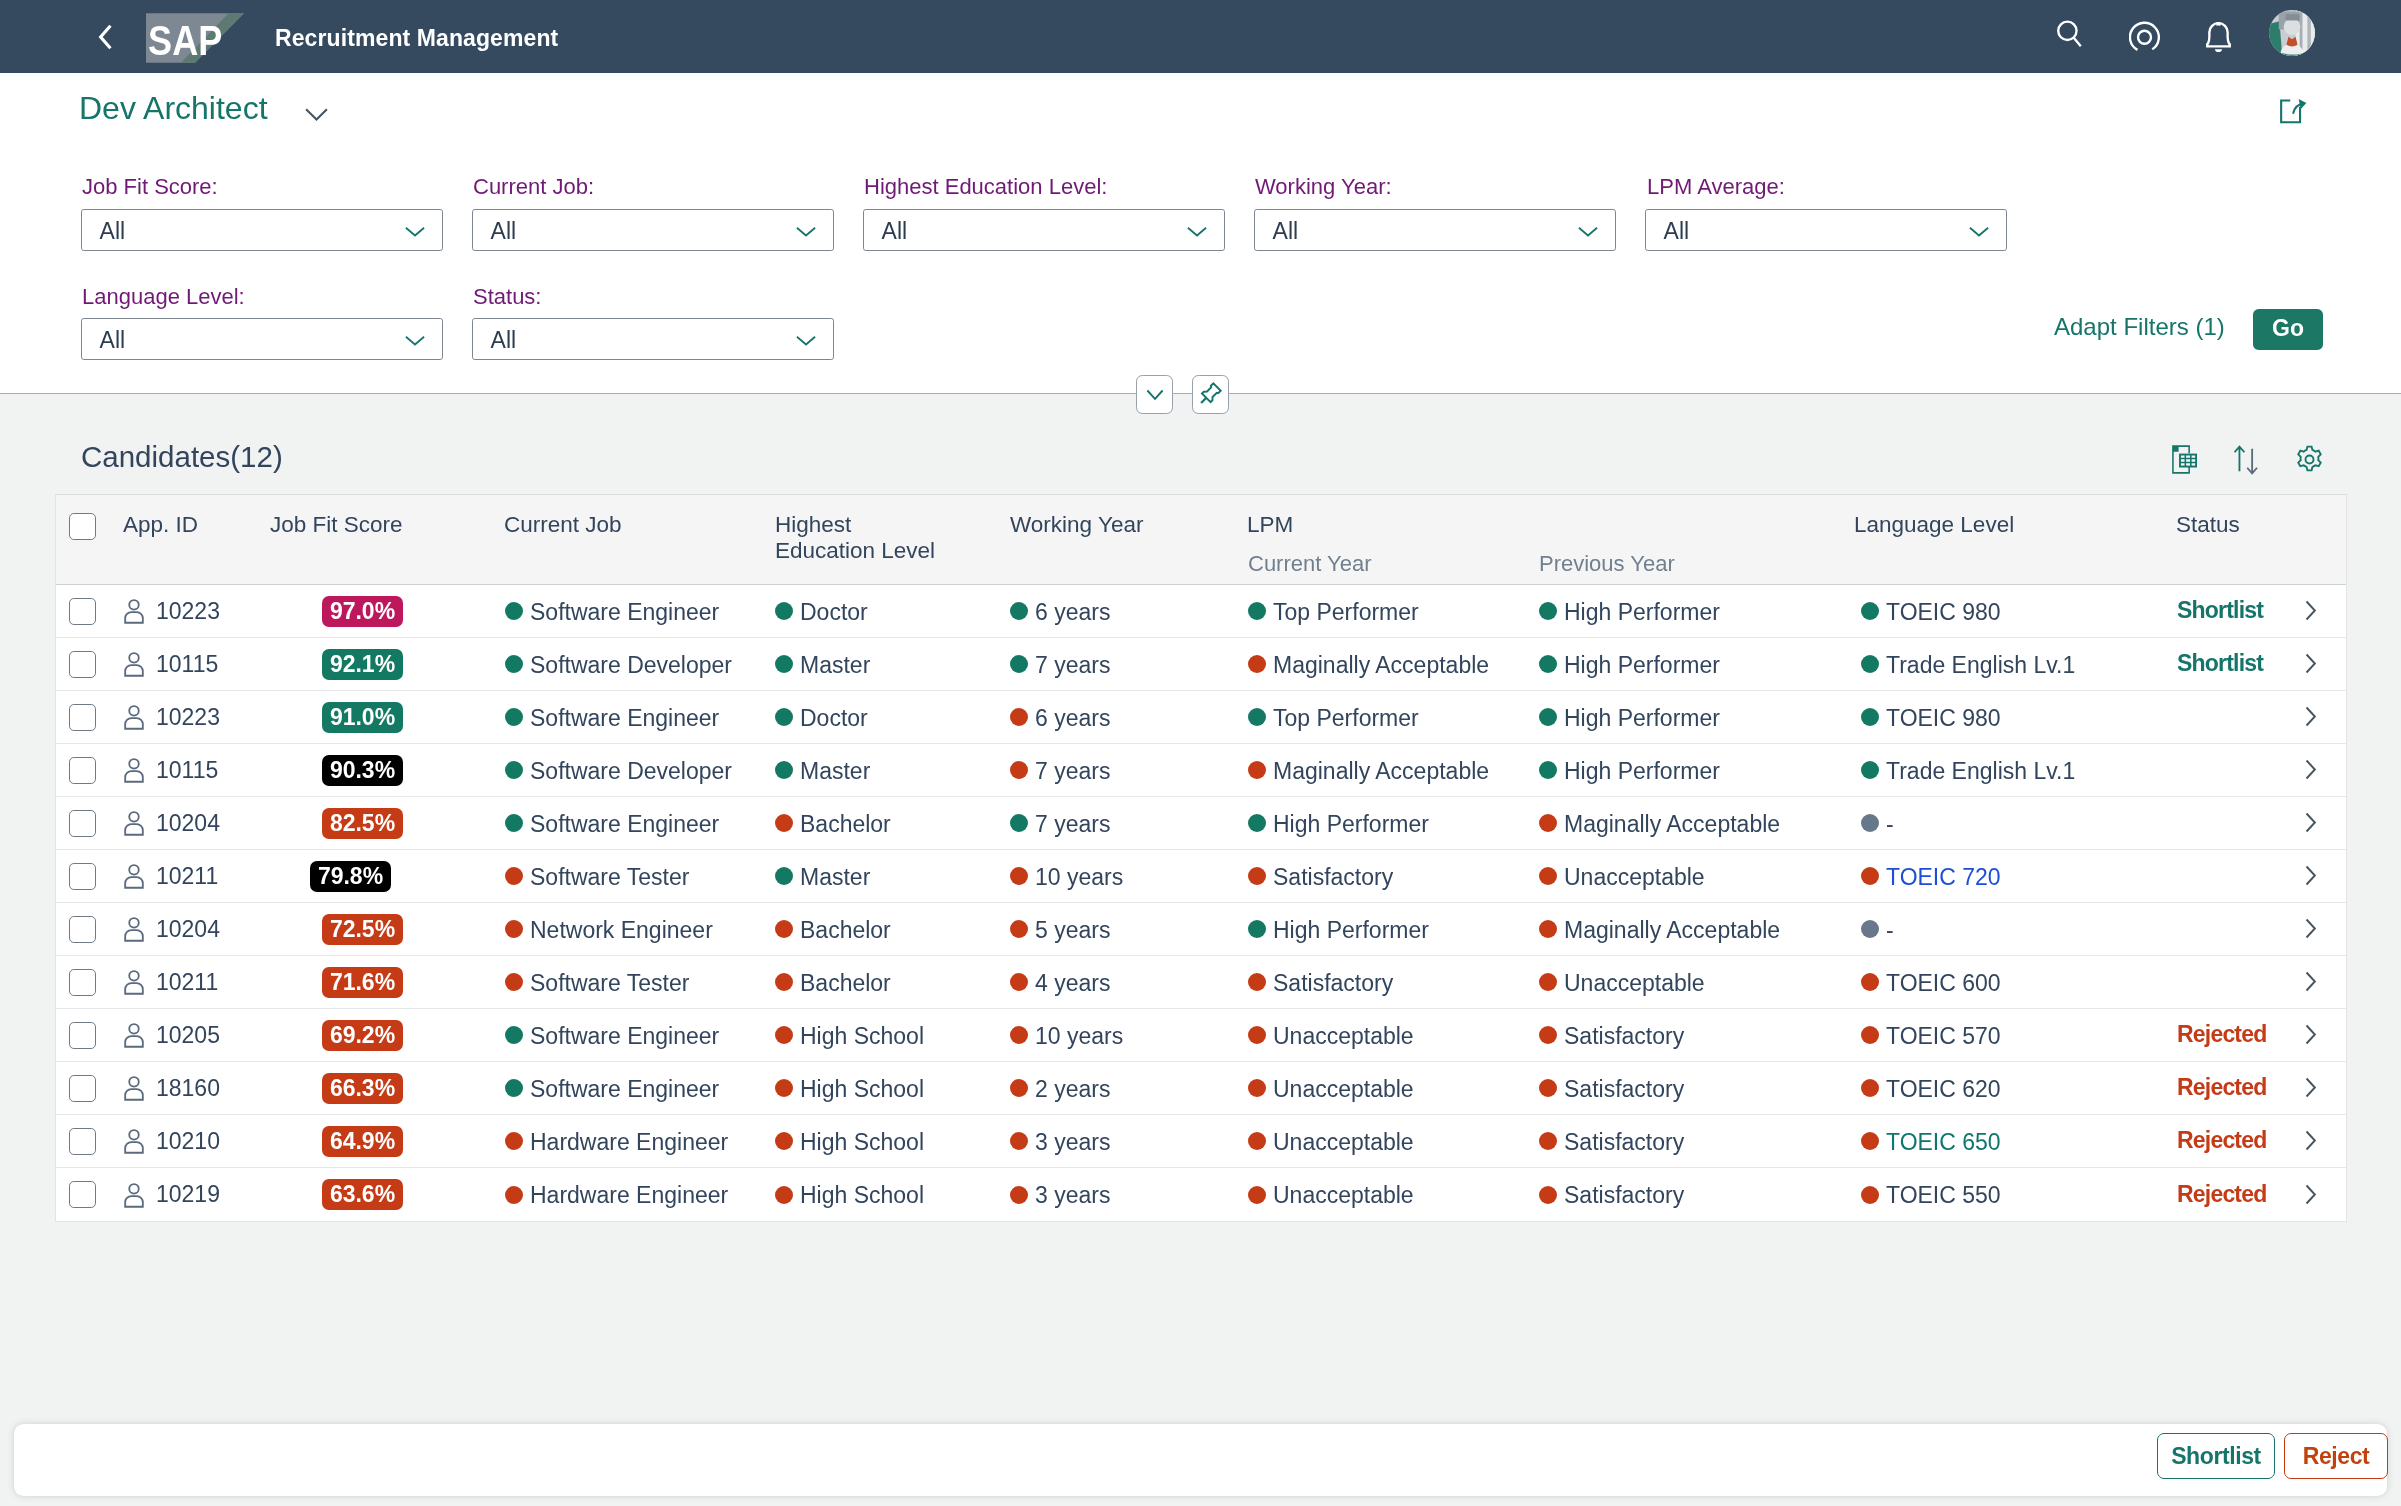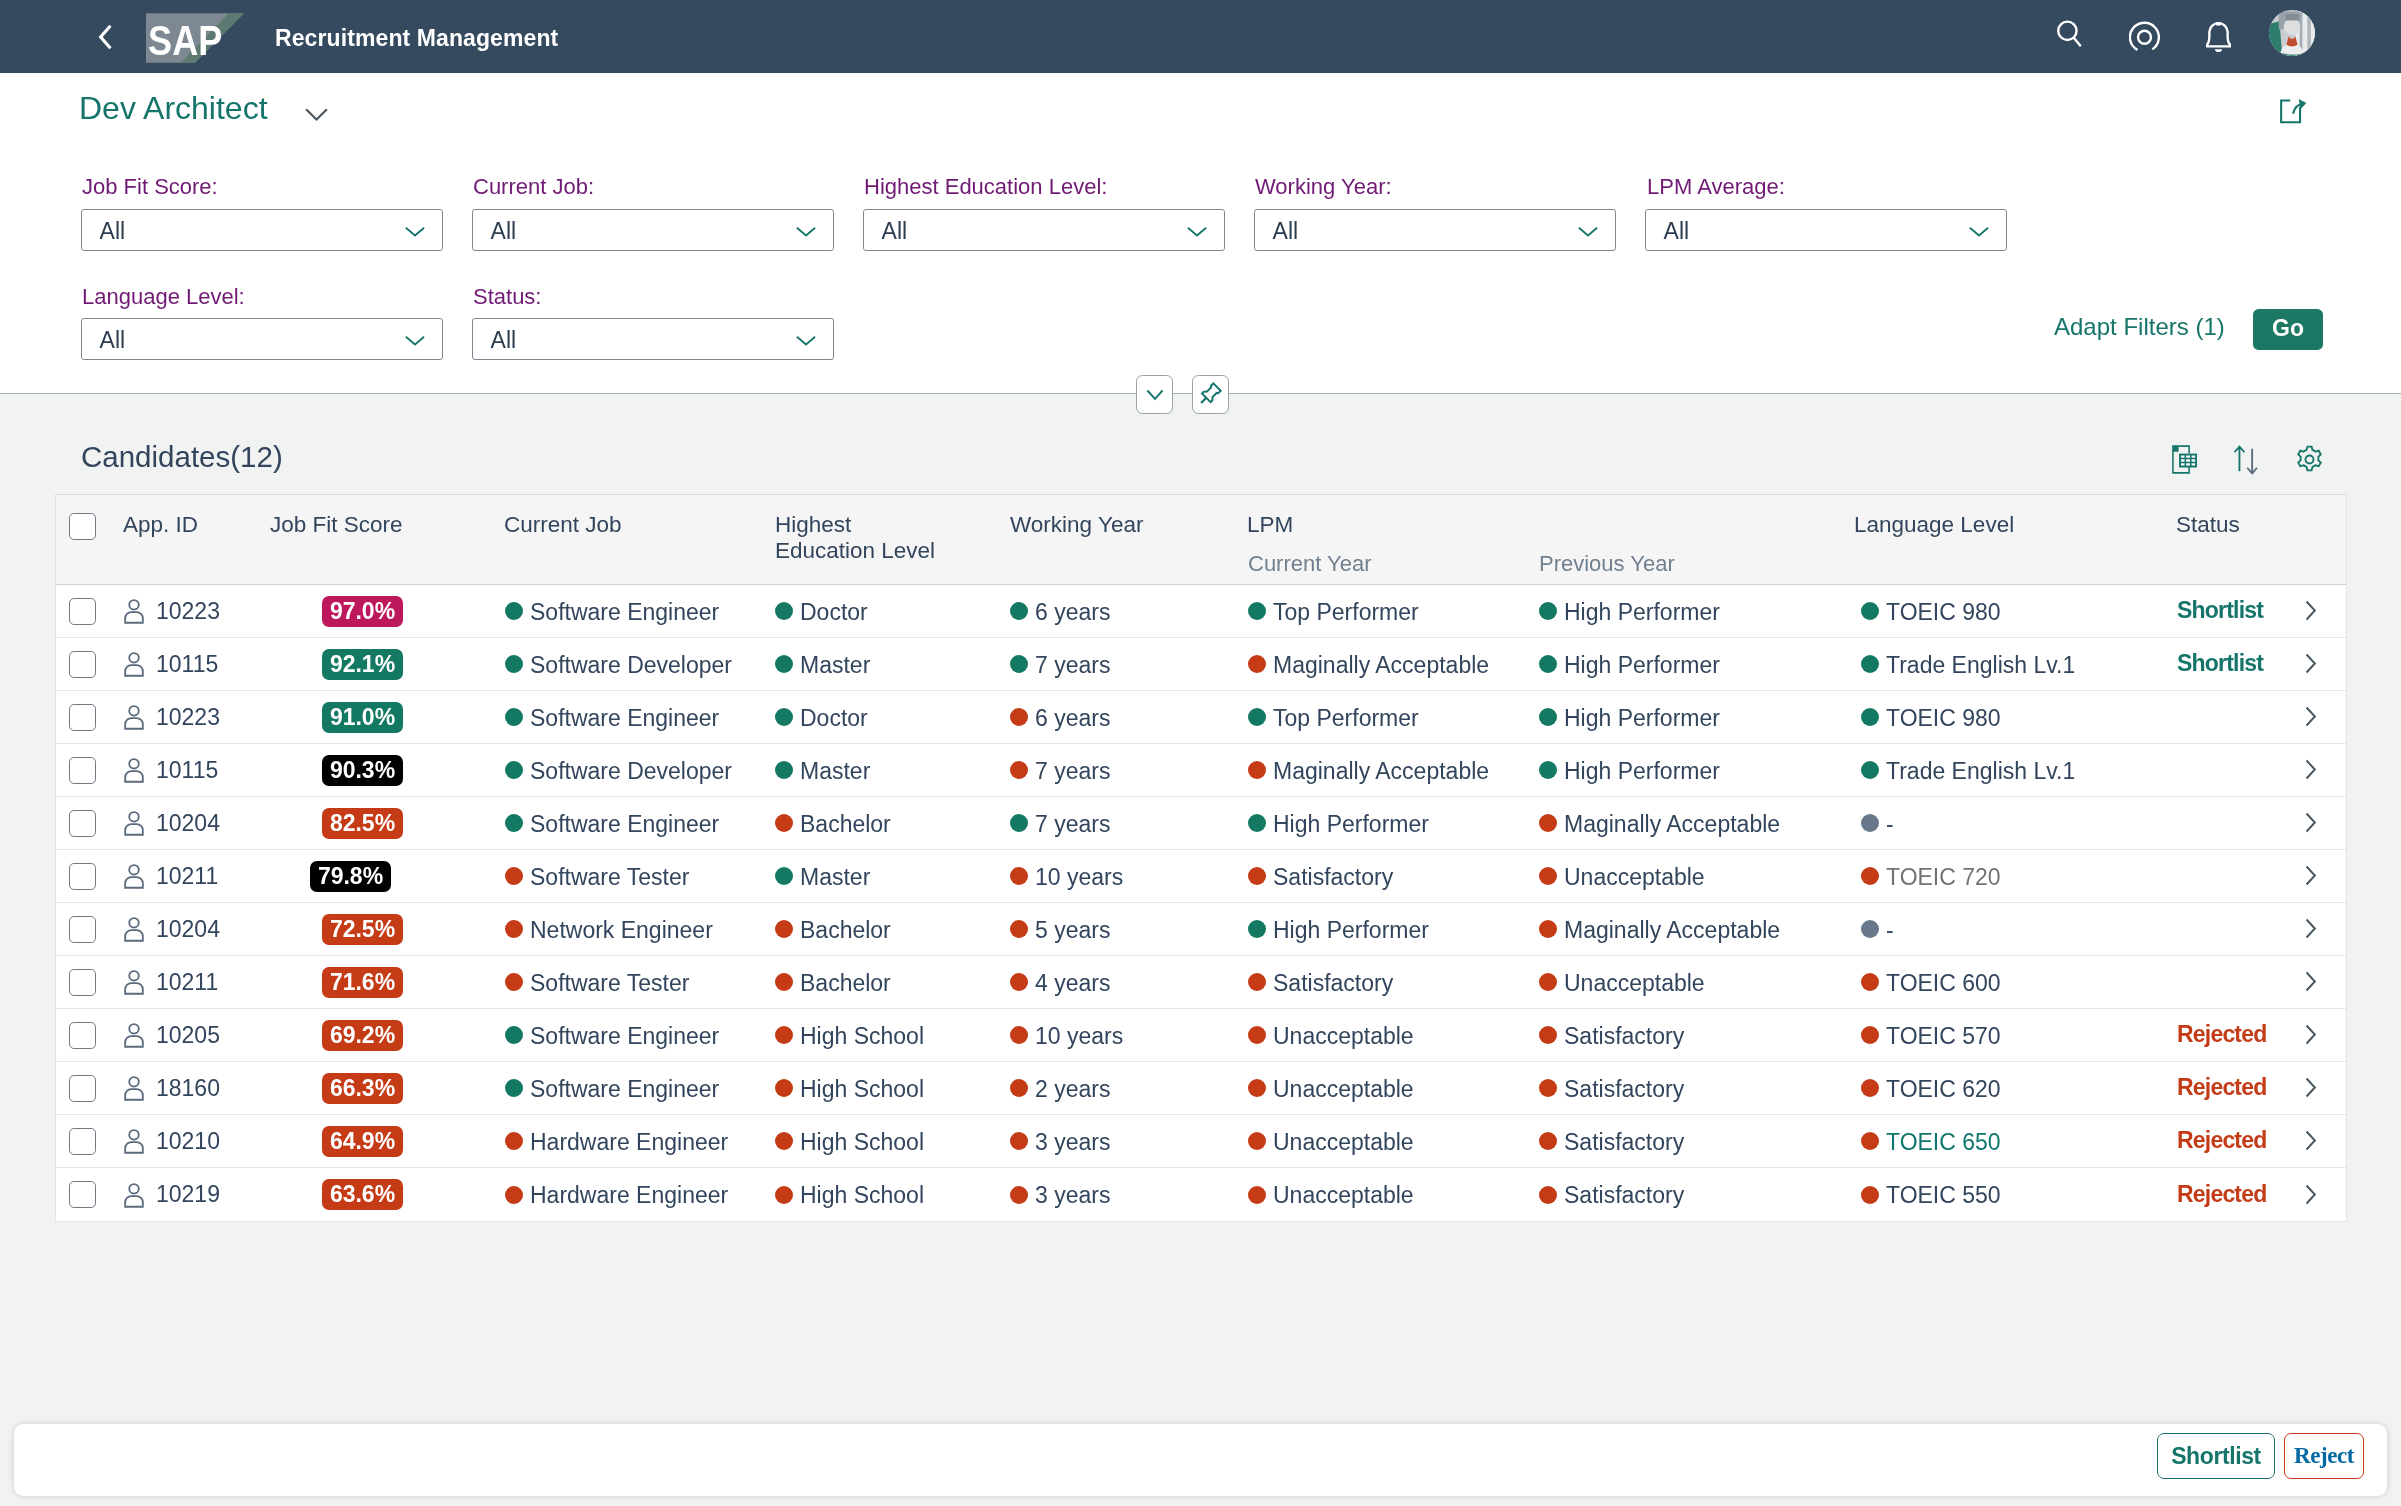--- a/index.html
+++ b/index.html
@@ -49,21 +49,21 @@
 .dtx { position:absolute; left:25px; top:-3.5px; font-size:23px; white-space:nowrap; }
 .st { position:absolute; left:2121px; top:50%; margin-top:-14px; font-size:23px; font-weight:bold; letter-spacing:-0.8px; }
 .rchev { position:absolute; top:50%; margin-top:-12.6px; }
 
 
 .foot { position:absolute; left:14px; top:1424px; width:2373px; height:72px; background:#fff;
          border-radius:9.8px; box-shadow:0 0 7px rgba(0,0,0,.15); }
 .btn { position:absolute; top:9px; height:46px; border-radius:7px; background:#fff;
         font-size:23px; font-weight:bold; letter-spacing:-0.4px; text-align:center; line-height:44px; }
 .btn.short { left:2143px; width:118px; border:1.8px solid #15756a; color:#15756a; }
-.btn.rej   { left:2270px; width:80px; border:1.8px solid #c43b16; color:#0369a1;font-family:Liberation Serif, serif; }
+.btn.rej   { left:2270px; width:104px; border:1.8px solid #c43b16; color:#c2410c; }
 </style></head>
 <body>
 <div id="root">
 
 <div class="lower"></div>
 <div class="divline"></div>
 
 <div class="shell">
   <svg style="position:absolute;left:95px;top:22.5px" width="19.7" height="28" viewBox="0 0 28 40" fill="none" stroke="#fff" stroke-width="4.5">
         <path d="M22 4 L8 20 L22 36"></path>
@@ -419,21 +419,21 @@
 <span class="dc" style="left:1192px">
           <span class="dot" style="background:#c43b16"></span>
           <span class="dtx" style="color:#32455c">Satisfactory</span>
         </span>
 <span class="dc" style="left:1483px">
           <span class="dot" style="background:#c43b16"></span>
           <span class="dtx" style="color:#32455c">Unacceptable</span>
         </span>
 <span class="dc" style="left:1805px">
           <span class="dot" style="background:#c43b16"></span>
-          <span class="dtx" style="color:#737373">TOEIC 720</span>
+          <span class="dtx" style="color:#1d4ed8">TOEIC 720</span>
         </span>
 
 <svg class="rchev" style="left:2247px" width="15.4" height="25" viewBox="0 0 22 36" fill="none" stroke="#46555f" stroke-width="2.8">
           <path d="M5 5 L17 18 L5 31"></path>
         </svg>
 </div>
 <div class="row">
 <span class="cb" style="left:12.6px"></span>
 <svg class="pers" style="left:66px" width="24" height="28" viewBox="0 0 17 20" fill="none" stroke="#5b6a7d" stroke-width="1.3">
           <circle cx="8.5" cy="5.6" r="3.4"></circle>

